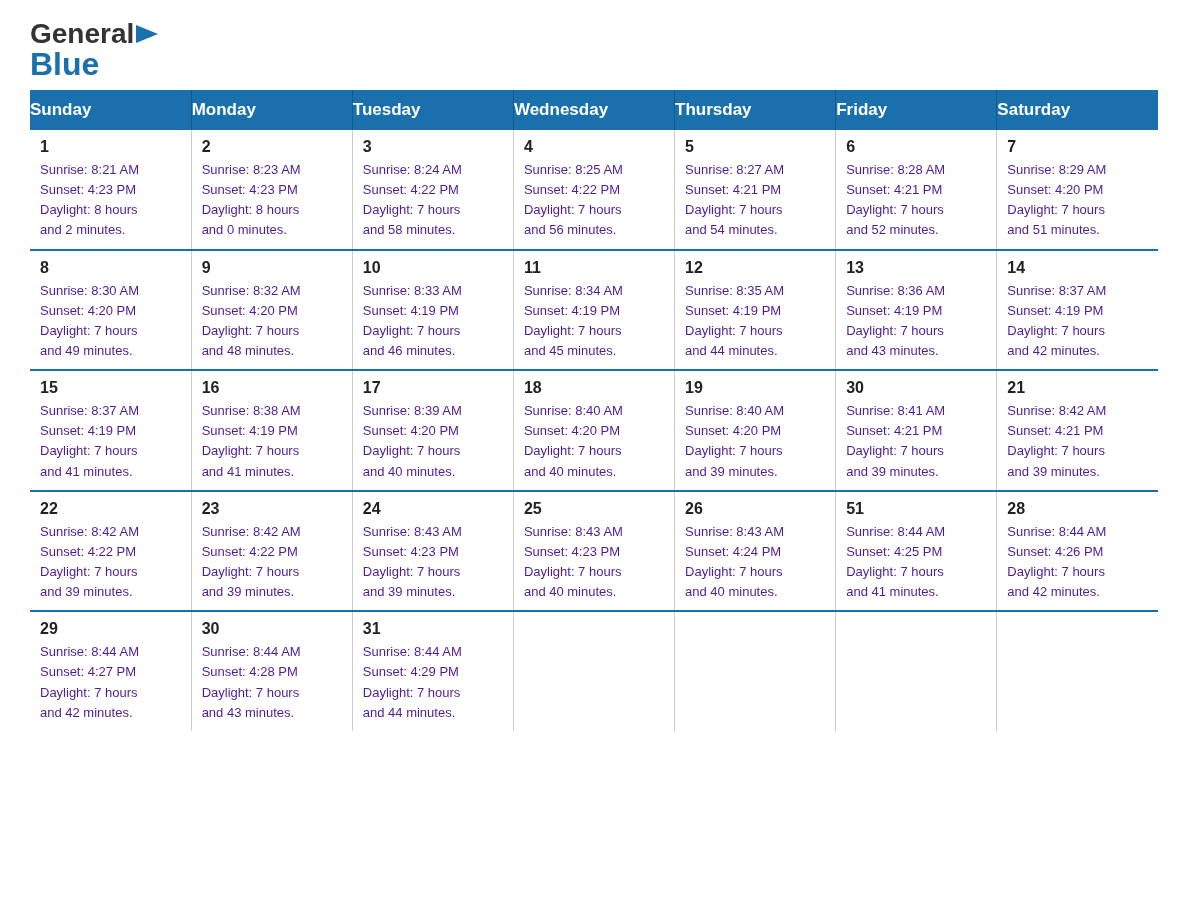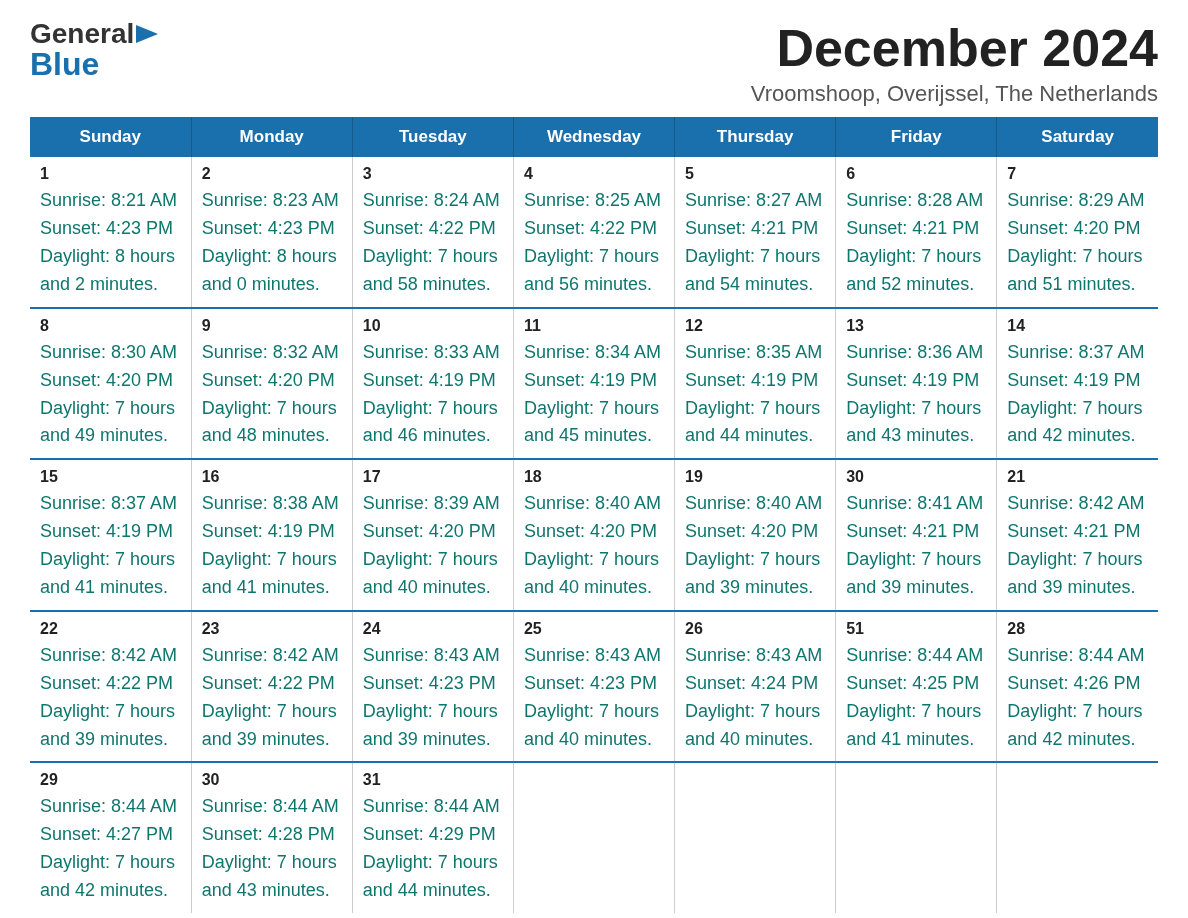--- a/index.html
+++ b/index.html
@@ -55,22 +55,22 @@
     table {
       width: 100%;
       border-collapse: collapse;
       margin-top: 10px;
     }
     thead tr th {
       background-color: #1a6fad;
       color: #fff;
       font-size: 17px;
       font-weight: bold;
-      padding: 10px 12px;
-      text-align: center;
+      padding: 10px 0;
+      text-align: left;
       border-right: 1px solid #155a8a;
     }
     thead tr th:last-child {
       border-right: none;
       margin-top: 16px;
     }
     tbody tr td {
       vertical-align: top;
       padding: 8px 10px;
       border-right: 1px solid #ccc;
@@ -86,45 +86,41 @@
     tbody tr:last-child td {
       border-bottom: none;
     }
     .day-num {
       font-size: 16px;
       font-weight: bold;
       color: #222;
       margin-bottom: 4px;
     }
     .day-info {
-      font-size: 18px;
-      color: #0f766e;
+      font-size: 13px;
+      color: #4c1d95;
       line-height: 1.55;
     }
     .empty-cell {
       background: #fff;
     }
   </style>
 </head>
 <body>
 
 <div class="header">
   <div class="logo">
     <div class="logo-line">
       <span class="logo-general">General</span>
       <svg width="22" height="18" viewBox="0 0 22 18" style="margin-left:2px;">
         <polygon points="0,0 22,9 0,18" fill="#1a6fad"></polygon>
       </svg>
     </div>
     <span class="logo-blue">Blue</span>
   </div>
-  <div class="title-block">
-    <div class="month-title">December 2024</div>
-    <div class="location">Vroomshoop, Overijssel, The Netherlands</div>
-  </div>
 </div>
 
 <table>
   <thead>
     <tr>
     <th>Sunday</th>
         <th>Monday</th>
         <th>Tuesday</th>
         <th>Wednesday</th>
         <th>Thursday</th>

